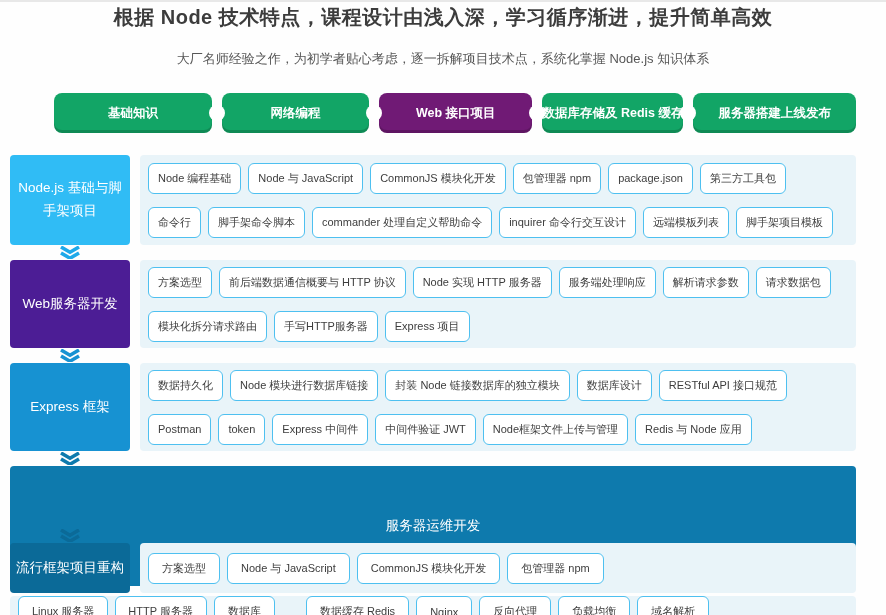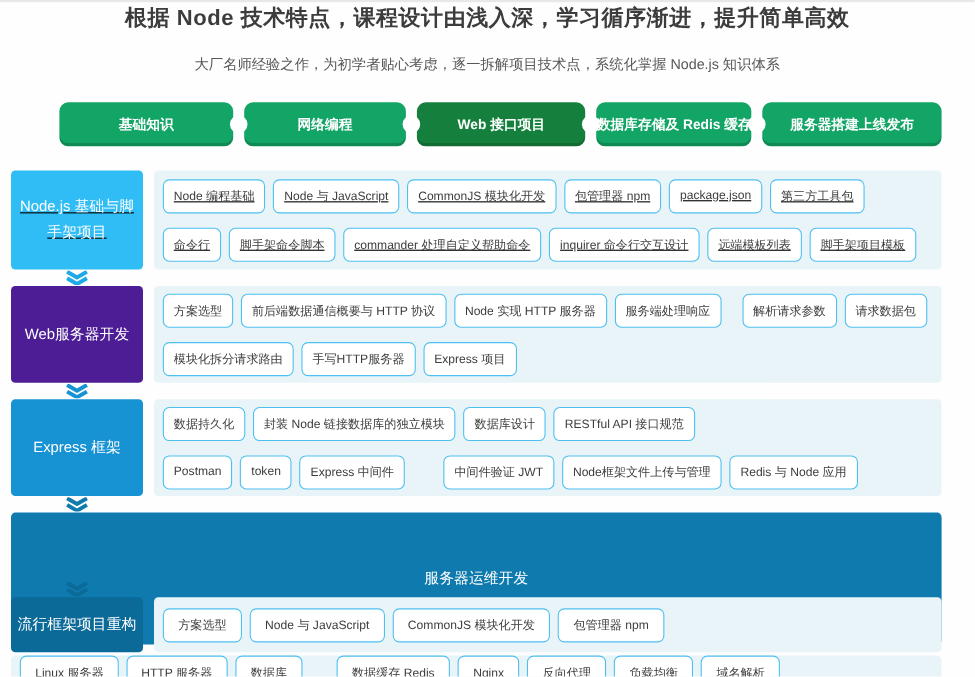--- a/index.html
+++ b/index.html
@@ -83,21 +83,21 @@
     border-radius: 6px;
     height: 29px;
     display: flex; align-items: center; justify-content: center;
     padding: 0 9px;
     font-size: 11px;
     color: #3d3d3d;
     white-space: nowrap;
     flex: 0 1 auto;
   }
   .row-3 .tag, .row-4 .tag { padding: 0 13px; }
-  .h0 { height: 90px; text-decoration: underline; }
+  .h0 { height: 90px; }
   .h1 { height: 88px; }
   .h2 { height: 88px; }
   .h3 { height: 62px; flex-direction: column; }
   .h4 { height: 50px; }
 
   .rowgap { height: 15px; position: relative; }
   .rowgap svg { position: absolute; left: 49px; top: 1px; }
 </style>
 </head>
 <body>
@@ -108,21 +108,21 @@
 <div class="wrap">
   <div class="stagebar" id="stagebar">
       <div class="stage" style="background: rgb(18, 165, 102);">
         <span>基础知识</span>
         <span class="dot" style="background: rgb(255, 255, 255);"></span>
       </div>
       <div class="stage" style="background: rgb(18, 165, 102);">
         <span>网络编程</span>
         <span class="dot" style="background: rgb(255, 255, 255);"></span>
       </div>
-      <div class="stage" style="background: #15803d;">
+      <div class="stage" style="background: #701a75;">
         <span>Web 接口项目</span>
         <span class="dot" style="background: rgb(255, 255, 255);"></span>
       </div>
       <div class="stage" style="background: rgb(18, 165, 102);">
         <span>数据库存储及 Redis 缓存</span>
         <span class="dot" style="background: rgb(255, 255, 255);"></span>
       </div>
       <div class="stage" style="background: rgb(18, 165, 102);">
         <span>服务器搭建上线发布</span>
       </div>
@@ -156,50 +156,51 @@
         </svg>
       </div>
       <div class="row row-1 h1">
         <div class="rowlabel" style="background: #4c1d95;">Web服务器开发</div>
         <div class="tagarea" style="background: rgb(233, 244, 249);">
           <div class="tagline">
             <div class="tag" style="border-color: rgb(78, 192, 240); color: rgb(61, 61, 61);">方案选型</div>
             <div class="tag" style="border-color: rgb(78, 192, 240); color: rgb(61, 61, 61);">前后端数据通信概要与 HTTP 协议</div>
             <div class="tag" style="border-color: rgb(78, 192, 240); color: rgb(61, 61, 61);">Node 实现 HTTP 服务器</div>
             <div class="tag" style="border-color: rgb(78, 192, 240); color: rgb(61, 61, 61);">服务端处理响应</div>
-            <div class="tag" style="border-color: rgb(78, 192, 240); color: rgb(61, 61, 61); margin-left: 12px;">解析请求参数</div>
+            <div class="tag" style="border-color: rgb(78, 192, 240); color: rgb(61, 61, 61);">解析请求参数</div>
             <div class="tag" style="border-color: rgb(78, 192, 240); color: rgb(61, 61, 61);">请求数据包</div>
           </div>
           <div class="tagline">
             <div class="tag" style="border-color: rgb(78, 192, 240); color: rgb(61, 61, 61);">模块化拆分请求路由</div>
             <div class="tag" style="border-color: rgb(78, 192, 240); color: rgb(61, 61, 61);">手写HTTP服务器</div>
             <div class="tag" style="border-color: rgb(78, 192, 240); color: rgb(61, 61, 61);">Express 项目</div>
           </div>
         </div>
       </div>
       <div class="rowgap">
         <svg width="22" height="13" viewBox="0 0 22 13">
           <path d="M2 1 L11 6.2 L20 1" fill="none" stroke="#1792d2" stroke-width="3.6"></path>
           <path d="M2 7 L11 12.2 L20 7" fill="none" stroke="#1792d2" stroke-width="3.6"></path>
         </svg>
       </div>
       <div class="row row-2 h2">
         <div class="rowlabel" style="background: rgb(23, 146, 210);">Express 框架</div>
         <div class="tagarea" style="background: rgb(233, 244, 249);">
           <div class="tagline">
             <div class="tag" style="border-color: rgb(78, 192, 240); color: rgb(61, 61, 61);">数据持久化</div>
+            <div class="tag" style="border-color: rgb(78, 192, 240); color: rgb(61, 61, 61);">Node 模块进行数据库链接</div>
             <div class="tag" style="border-color: rgb(78, 192, 240); color: rgb(61, 61, 61);">封装 Node 链接数据库的独立模块</div>
             <div class="tag" style="border-color: rgb(78, 192, 240); color: rgb(61, 61, 61);">数据库设计</div>
             <div class="tag" style="border-color: rgb(78, 192, 240); color: rgb(61, 61, 61);">RESTful API 接口规范</div>
           </div>
           <div class="tagline">
             <div class="tag" style="border-color: rgb(78, 192, 240); color: rgb(61, 61, 61);">Postman</div>
             <div class="tag" style="border-color: rgb(78, 192, 240); color: rgb(61, 61, 61);">token</div>
             <div class="tag" style="border-color: rgb(78, 192, 240); color: rgb(61, 61, 61);">Express 中间件</div>
-            <div class="tag" style="border-color: rgb(78, 192, 240); color: rgb(61, 61, 61); margin-left: 28px;">中间件验证 JWT</div>
+            <div class="tag" style="border-color: rgb(78, 192, 240); color: rgb(61, 61, 61);">中间件验证 JWT</div>
             <div class="tag" style="border-color: rgb(78, 192, 240); color: rgb(61, 61, 61);">Node框架文件上传与管理</div>
             <div class="tag" style="border-color: rgb(78, 192, 240); color: rgb(61, 61, 61);">Redis 与 Node 应用</div>
           </div>
         </div>
       </div>
       <div class="rowgap">
         <svg width="22" height="13" viewBox="0 0 22 13">
           <path d="M2 1 L11 6.2 L20 1" fill="none" stroke="#0e7aad" stroke-width="3.6"></path>
           <path d="M2 7 L11 12.2 L20 7" fill="none" stroke="#0e7aad" stroke-width="3.6"></path>
         </svg>

